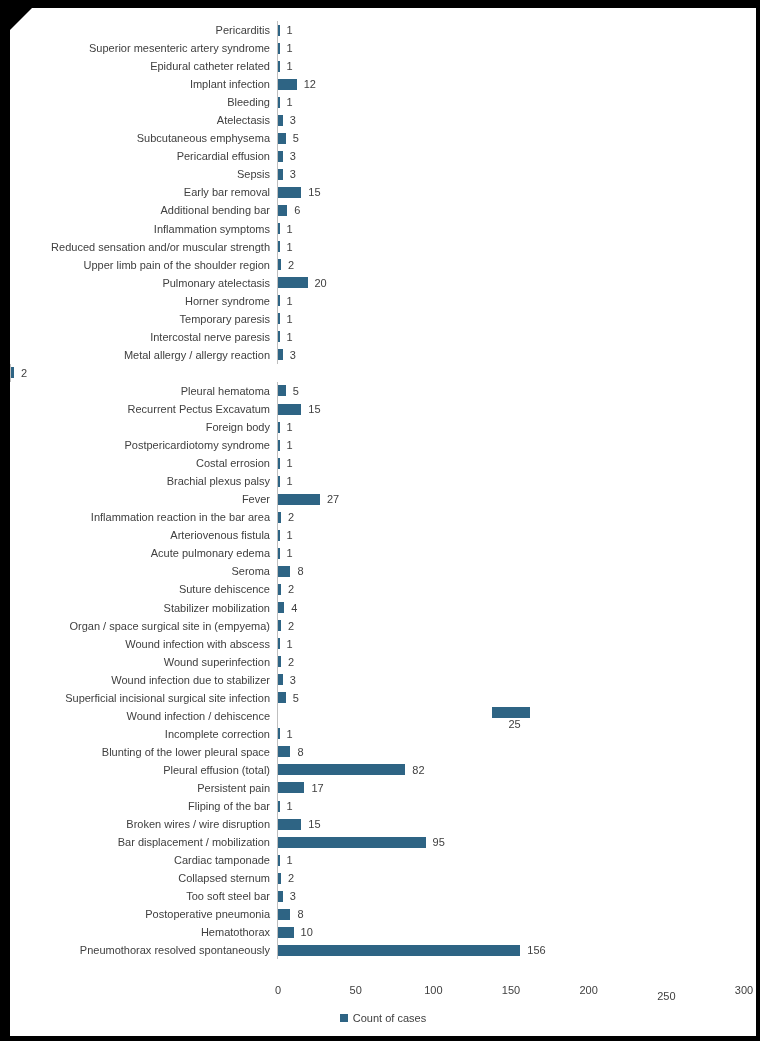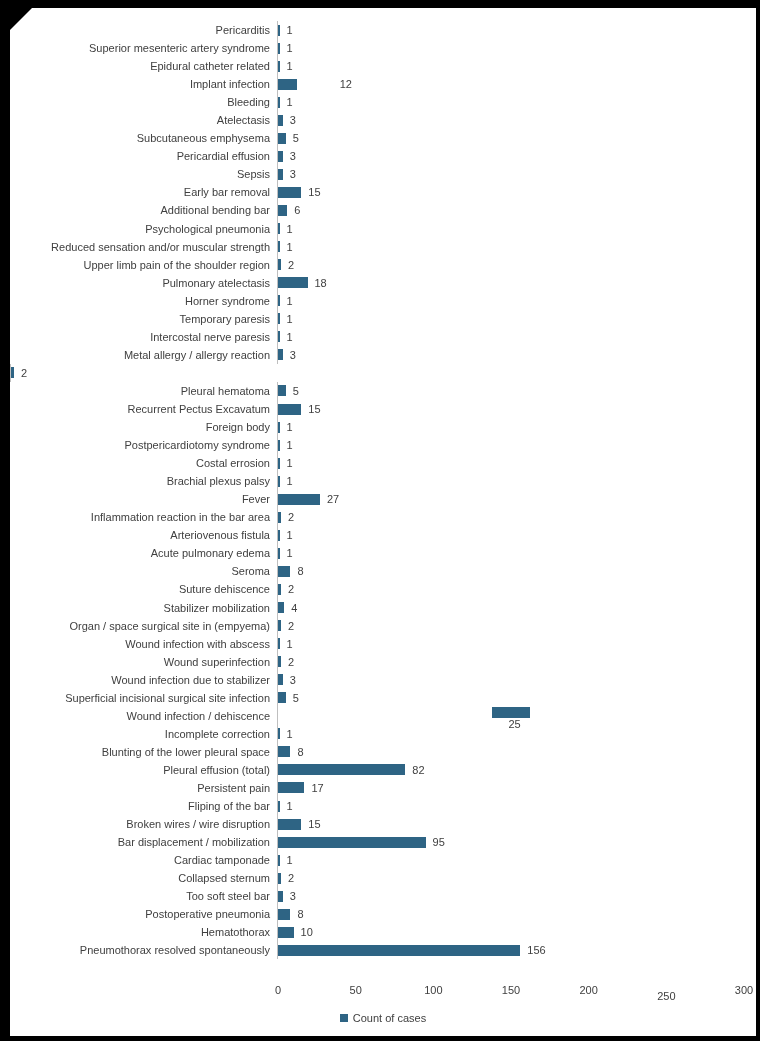--- a/index.html
+++ b/index.html
@@ -55,21 +55,21 @@
         </div>
         <div class="row">
           <span class="cat-label">Epidural catheter related</span>
           <div class="bar-area" style="border-left-color: rgb(191, 191, 191);">
             <div class="bar" style="width: 1.55333px; background: rgb(46, 100, 132);"></div>
             <span class="val">1</span>
           </div>
         </div>
         <div class="row">
           <span class="cat-label">Implant infection</span>
-          <div class="bar-area" style="border-left-color: rgb(191, 191, 191); gap: 36px;">
+          <div class="bar-area" style="border-left-color: rgb(191, 191, 191);">
             <div class="bar" style="width: 18.64px; background: rgb(46, 100, 132);"></div>
             <span class="val">12</span>
           </div>
         </div>
         <div class="row">
           <span class="cat-label">Bleeding</span>
           <div class="bar-area" style="border-left-color: rgb(191, 191, 191);">
             <div class="bar" style="width: 1.55333px; background: rgb(46, 100, 132);"></div>
             <span class="val">1</span>
           </div>
@@ -110,21 +110,21 @@
           </div>
         </div>
         <div class="row">
           <span class="cat-label">Additional bending bar</span>
           <div class="bar-area" style="border-left-color: rgb(191, 191, 191);">
             <div class="bar" style="width: 9.32px; background: rgb(46, 100, 132);"></div>
             <span class="val">6</span>
           </div>
         </div>
         <div class="row">
-          <span class="cat-label">Psychological pneumonia</span>
+          <span class="cat-label">Inflammation symptoms</span>
           <div class="bar-area" style="border-left-color: rgb(191, 191, 191);">
             <div class="bar" style="width: 1.55333px; background: rgb(46, 100, 132);"></div>
             <span class="val">1</span>
           </div>
         </div>
         <div class="row">
           <span class="cat-label">Reduced sensation and/or muscular strength</span>
           <div class="bar-area" style="border-left-color: rgb(191, 191, 191);">
             <div class="bar" style="width: 1.55333px; background: rgb(46, 100, 132);"></div>
             <span class="val">1</span>
@@ -134,21 +134,21 @@
           <span class="cat-label">Upper limb pain of the shoulder region</span>
           <div class="bar-area" style="border-left-color: rgb(191, 191, 191);">
             <div class="bar" style="width: 3.10667px; background: rgb(46, 100, 132);"></div>
             <span class="val">2</span>
           </div>
         </div>
         <div class="row">
           <span class="cat-label">Pulmonary atelectasis</span>
           <div class="bar-area" style="border-left-color: rgb(191, 191, 191);">
             <div class="bar" style="width: 29.5133px; background: rgb(46, 100, 132);"></div>
-            <span class="val">18</span>
+            <span class="val">20</span>
           </div>
         </div>
         <div class="row">
           <span class="cat-label">Horner syndrome</span>
           <div class="bar-area" style="border-left-color: rgb(191, 191, 191);">
             <div class="bar" style="width: 1.55333px; background: rgb(46, 100, 132);"></div>
             <span class="val">1</span>
           </div>
         </div>
         <div class="row">

